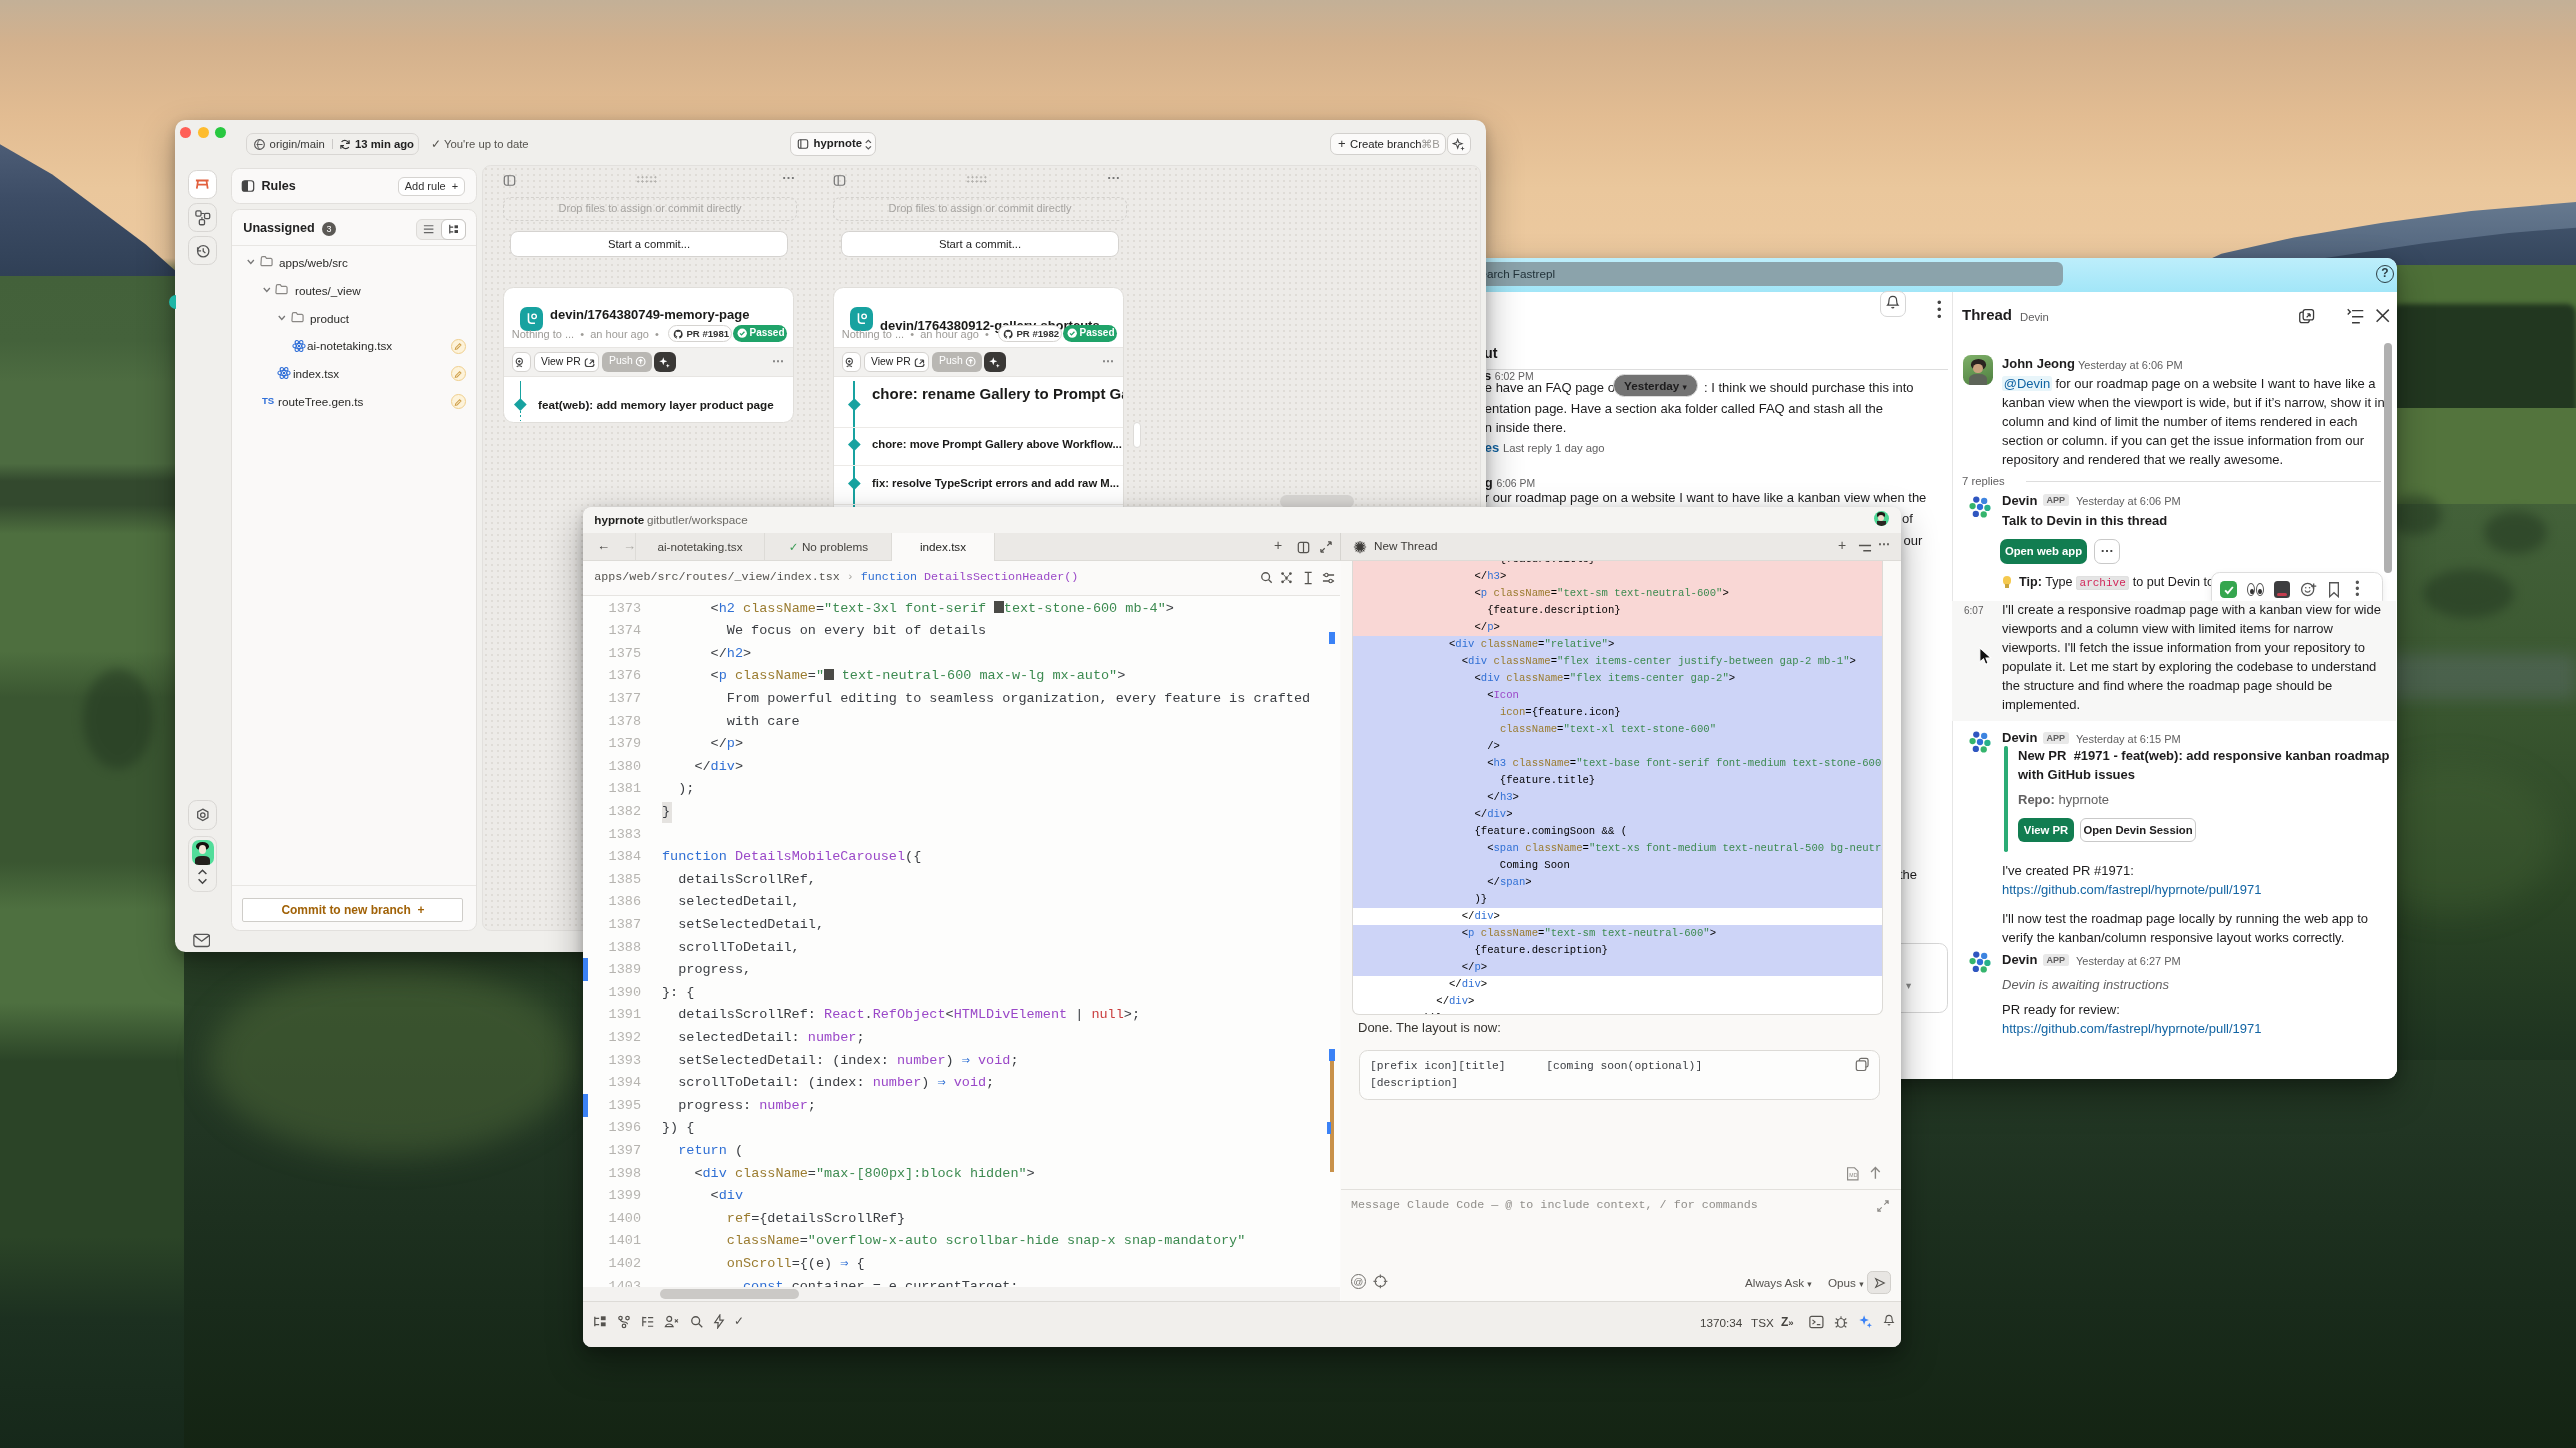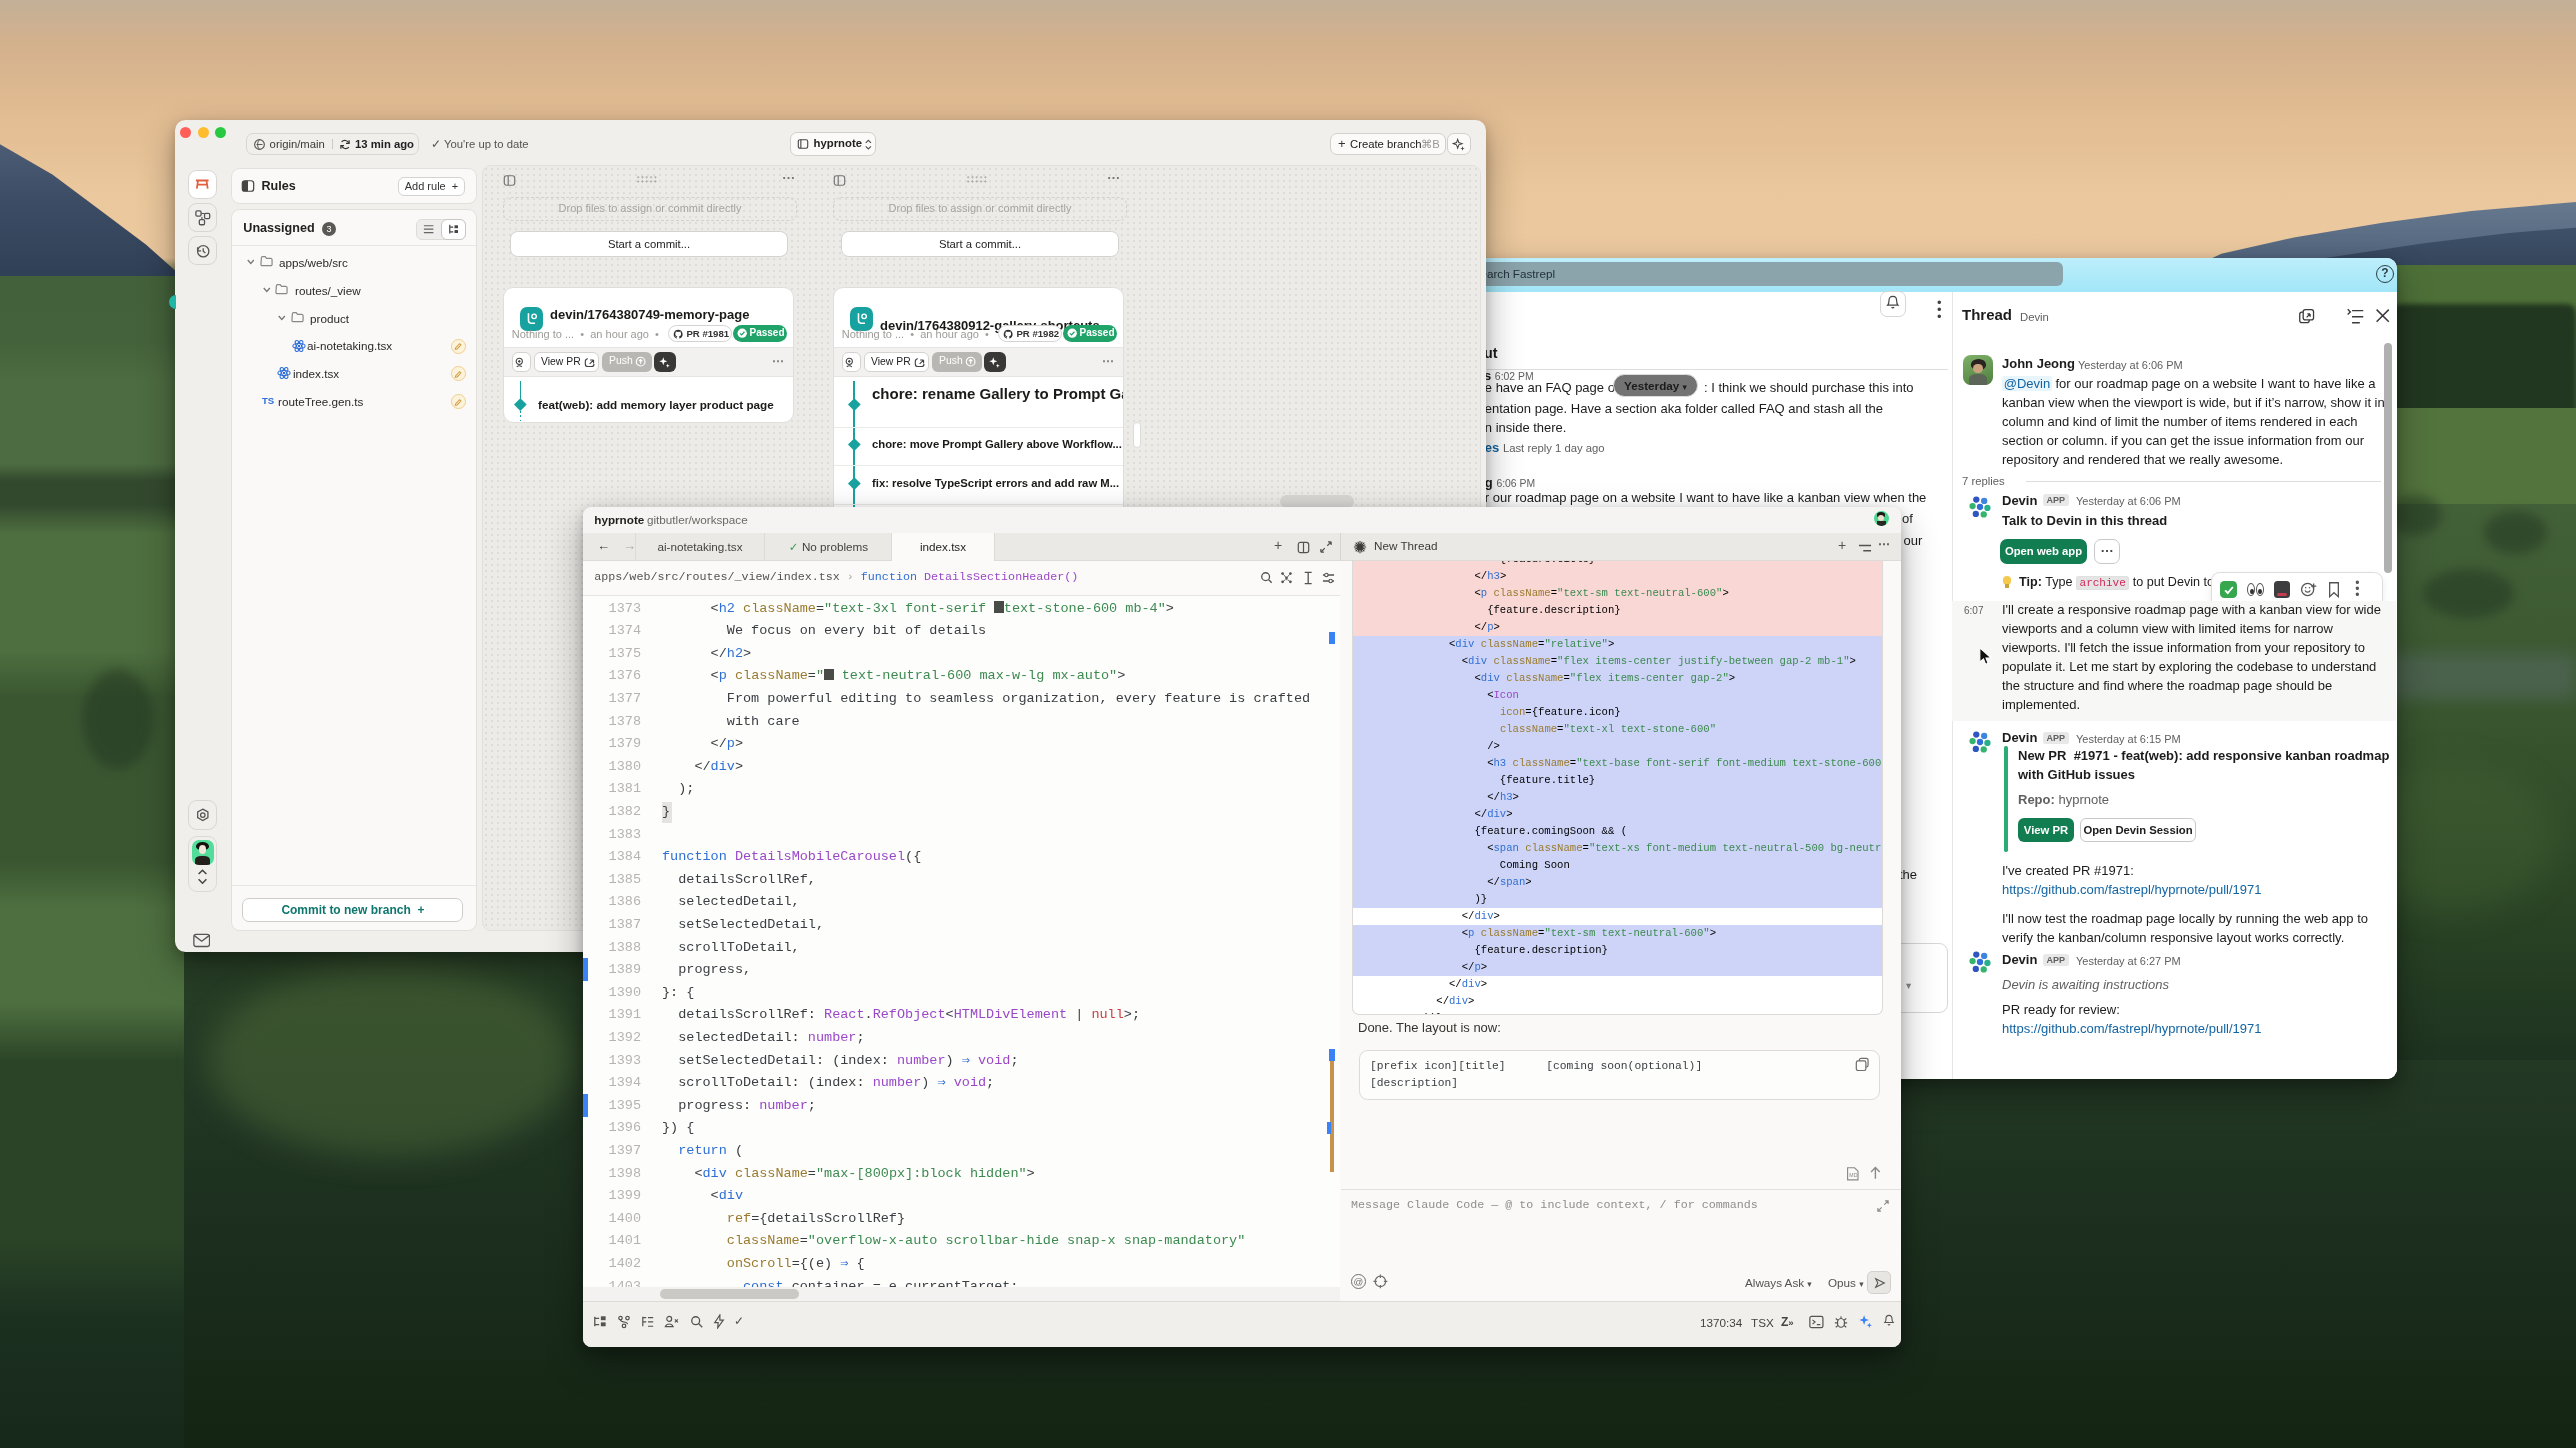--- a/index.html
+++ b/index.html
@@ -381,21 +381,21 @@
     <div class="abs" style="left:219px;top:156px;width:14.8px;height:14.8px;border-radius:50%;background:#fdf3da;border:0.9px solid #efcf8e;"></div>
     <svg class="abs" style="left:222px;top:160px;" width="8.7" height="8.7" viewBox="0 0 10 10">
         <path d="M1.5 8.5 L2 6.5 L6.5 2 L8 3.5 L3.5 8 Z" fill="none" stroke="#cf9f4a" stroke-width="1.2"></path>
       </svg>
     <div class="abs" style="left:219px;top:184px;width:14.8px;height:14.8px;border-radius:50%;background:#fdf3da;border:0.9px solid #efcf8e;"></div>
     <svg class="abs" style="left:222px;top:188px;" width="8.7" height="8.7" viewBox="0 0 10 10">
         <path d="M1.5 8.5 L2 6.5 L6.5 2 L8 3.5 L3.5 8 Z" fill="none" stroke="#cf9f4a" stroke-width="1.2"></path>
       </svg>
 
     <div class="abs" style="left:0;top:675px;width:246px;height:0.9px;background:#e8e6e3;"></div>
-    <div class="abs" style="left:10.4px;top:688px;width:221px;height:24px;border:0.9px solid #cfcdc9;border-radius:7px;background:#fff;text-align:center;font-size:12px;font-weight:600;color:#0f766e;line-height:22.6px;">Commit to new branch&nbsp; +</div>
+    <div class="abs" style="left:10.4px;top:688px;width:221px;height:24px;border:0.9px solid #cfcdc9;border-radius:2px;background:#fff;text-align:center;font-size:12px;font-weight:600;color:#a16207;line-height:22.6px;">Commit to new branch&nbsp; +</div>
   </div>
 
   <div class="abs" style="left:307px;top:45px;width:999px;height:766px;border-radius:8.7px;background:#edebe8;background-image:radial-gradient(circle,#dfdcd7 0.8px,rgba(0,0,0,0) 0.9px);background-size:6px 6px;border:0.9px solid #e2e0dd;"></div>
 
   <svg class="abs" style="left:328px;top:54px;" width="13" height="13" viewBox="0 0 15 15">
       <rect x="1.5" y="2" width="12" height="11" rx="2.5" fill="none" stroke="#777" stroke-width="1.4"></rect>
       <path d="M6 2 v11" stroke="#777" stroke-width="1.4"></path>
     </svg>
     <div class="abs" style="left:461px;top:55px;width:21px;height:7.8px;background-image:radial-gradient(circle,#b2b0ac 0.9px,rgba(0,0,0,0) 1px);background-size:4.3px 4.3px;"></div>
   <div class="abs" style="left:607px;top:50px;color:#777;font-size:13px;font-weight:bold;">⋯</div>

